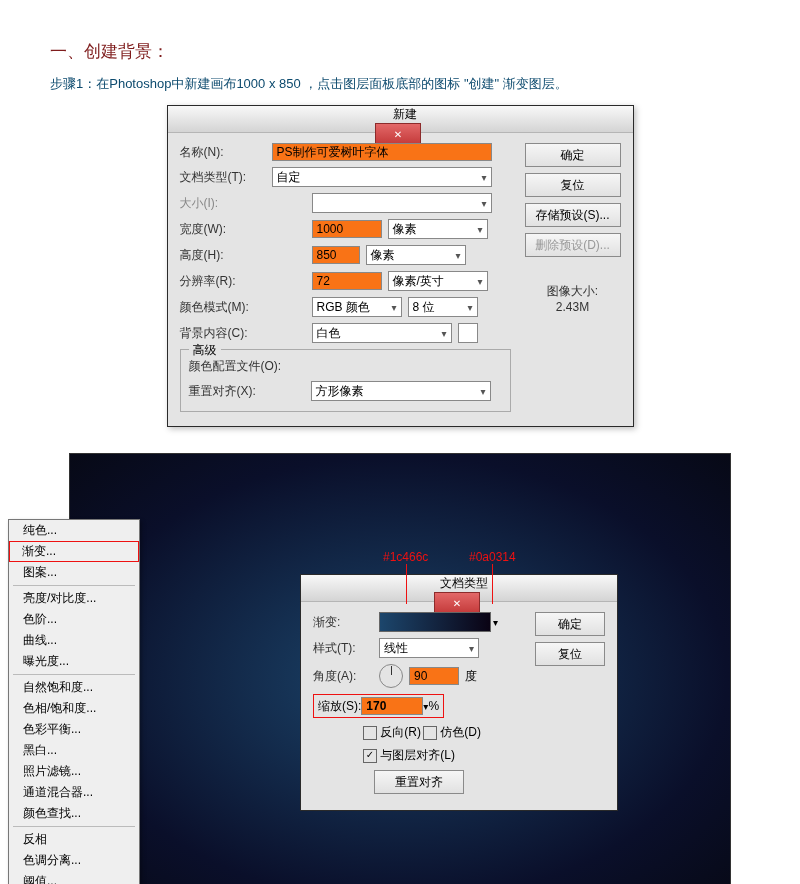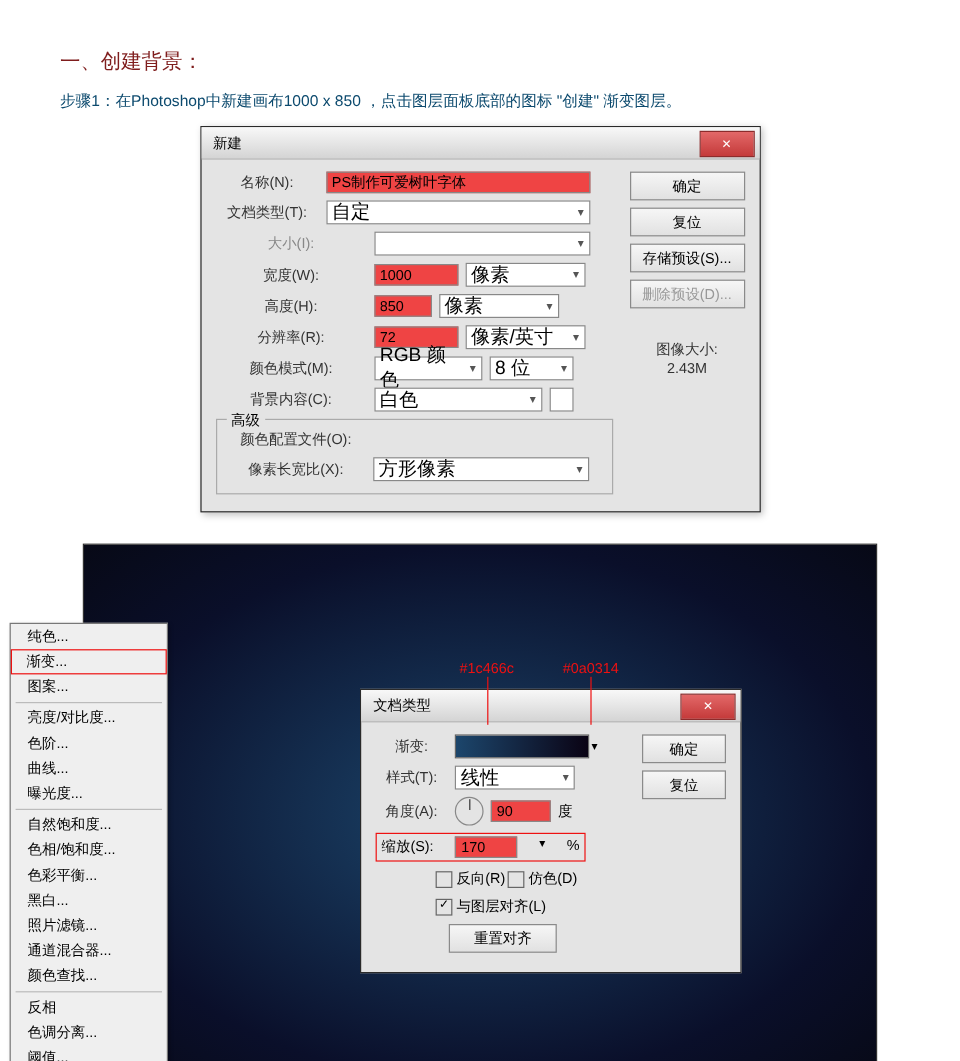--- a/index.html
+++ b/index.html
@@ -35,20 +35,21 @@
   box-shadow: 2px 2px 6px rgba(0,0,0,0.25);
   font-size: 12px;
 }
 .titlebar {
   display: flex;
   justify-content: space-between;
   align-items: center;
   height: 26px;
   background: linear-gradient(to bottom, #f8f8f8, #d4d4d4);
   border-bottom: 1px solid #b5b5b5;
+  flex-direction: column;
 }
 .titlebar .title {
   padding-left: 10px;
   font-size: 12px;
 }
 .winbtns {
   display: flex;
   height: 20px;
 }
 .winbtn {
@@ -76,39 +77,39 @@
 }
 .leftcol { flex: 1; }
 .rightcol { width: 96px; display: flex; flex-direction: column; gap: 6px; }
 .formrow {
   display: flex;
   align-items: center;
   margin-bottom: 6px;
 }
 .formrow .lab {
   width: 86px;
-  text-align: center;
+  text-align: left;
   margin-right: 6px;
   color: #333;
 }
 .formrow .lab.dim { color: #888; }
 .inp {
-  background: #ef4444;
+  background: #f97316;
   border: 1px solid #888;
   height: 18px;
   padding: 0 4px;
   font-size: 12px;
   box-sizing: border-box;
 }
 .sel {
   background: #fff;
   border: 1px solid #888;
   height: 20px;
   padding: 0 4px;
-  font-size: 16px;
+  font-size: 12px;
   box-sizing: border-box;
   display: flex;
   align-items: center;
   justify-content: space-between;
 }
 .sel::after { content: "▾"; color: #555; font-size: 10px; margin-left: 4px; }
 .btn {
   background: linear-gradient(#f6f6f6,#e1e1e1);
   border: 1px solid #8a8a8a;
   height: 22px;
@@ -198,21 +199,21 @@
   height: 18px;
   background: linear-gradient(to right,#1c466c,#0a0314);
   border: 1px solid #666;
   display: inline-block;
   position: relative;
 }
 .anglek {
   width: 22px; height: 22px; border: 1px solid #888; border-radius: 50%; display: inline-flex;align-items:center;justify-content:center;position:relative;
 }
 .anglek::after { content:""; position:absolute; width: 1px; height: 9px; background:#333; top:1px; left:50%; }
-.redbox { border: 1.5px solid #e11; padding: 2px 4px; display: inline-flex; gap: 18px; }
+.redbox { border: 1.5px solid #e11; padding: 2px 4px; display: inline-flex; align-items: center; gap: 0; }
 .cb { width:12px; height:12px; border:1px solid #666; display:inline-block; vertical-align:middle; }
 .cb.checked::after { content:"✓"; font-size:10px; line-height:10px; display:block; text-align:center; }
 .annot {
   position: absolute;
   top: 96px;
   font-size: 12px;
   color: #e11;
   z-index: 10;
   margin-left: 45px;
 }
@@ -293,21 +294,21 @@
               <span>白色</span>
             </div>
           <div style="width:18px;height:18px;border:1px solid #888;background:#fff;margin-left:6px"></div>
         </div>
         <div class="fieldset">
           <div class="legend">高级</div>
           <div class="formrow">
             <div class="lab" style="width:116px">颜色配置文件(O):</div>
           </div>
           <div class="formrow">
-            <div class="lab" style="width:116px">像素长宽比(X):</div>
+            <div class="lab" style="width:116px">重置对齐(X):</div>
             <div class="sel" style="width:180px">
                 <span>方形像素</span>
               </div>
           </div>
         </div>
       </div>
       <div class="rightcol">
         <div class="btn">确定</div>
         <div class="btn">复位</div>
         <div class="btn">存储预设(S)...</div>
@@ -375,21 +376,21 @@
           </div>
           <div class="formrow">
             <div class="lab" style="width:60px">角度(A):</div>
             <div class="anglek"></div>
             <input class="inp" style="width: 50px; margin-left: 6px;" value="90">
             <span style="margin-left:6px">度</span>
           </div>
           <div class="formrow">
             <span class="redbox">
               <span>缩放(S):</span>
-              <input class="inp" style="width: 52px;" value="170">
+              <input class="inp" style="width: 62px; font-weight: bold;" value="170">
               <span style="font-size:10px">▾</span>
               <span>%</span>
             </span>
           </div>
           <div class="formrow" style="padding-left:50px;gap:2px">
             <span><span class="cb"></span> <span>反向(R)</span></span>
             <span><span class="cb"></span> <span>仿色(D)</span></span>
           </div>
           <div class="formrow" style="padding-left:50px">
             <span><span class="cb checked"></span> <span>与图层对齐(L)</span></span>

